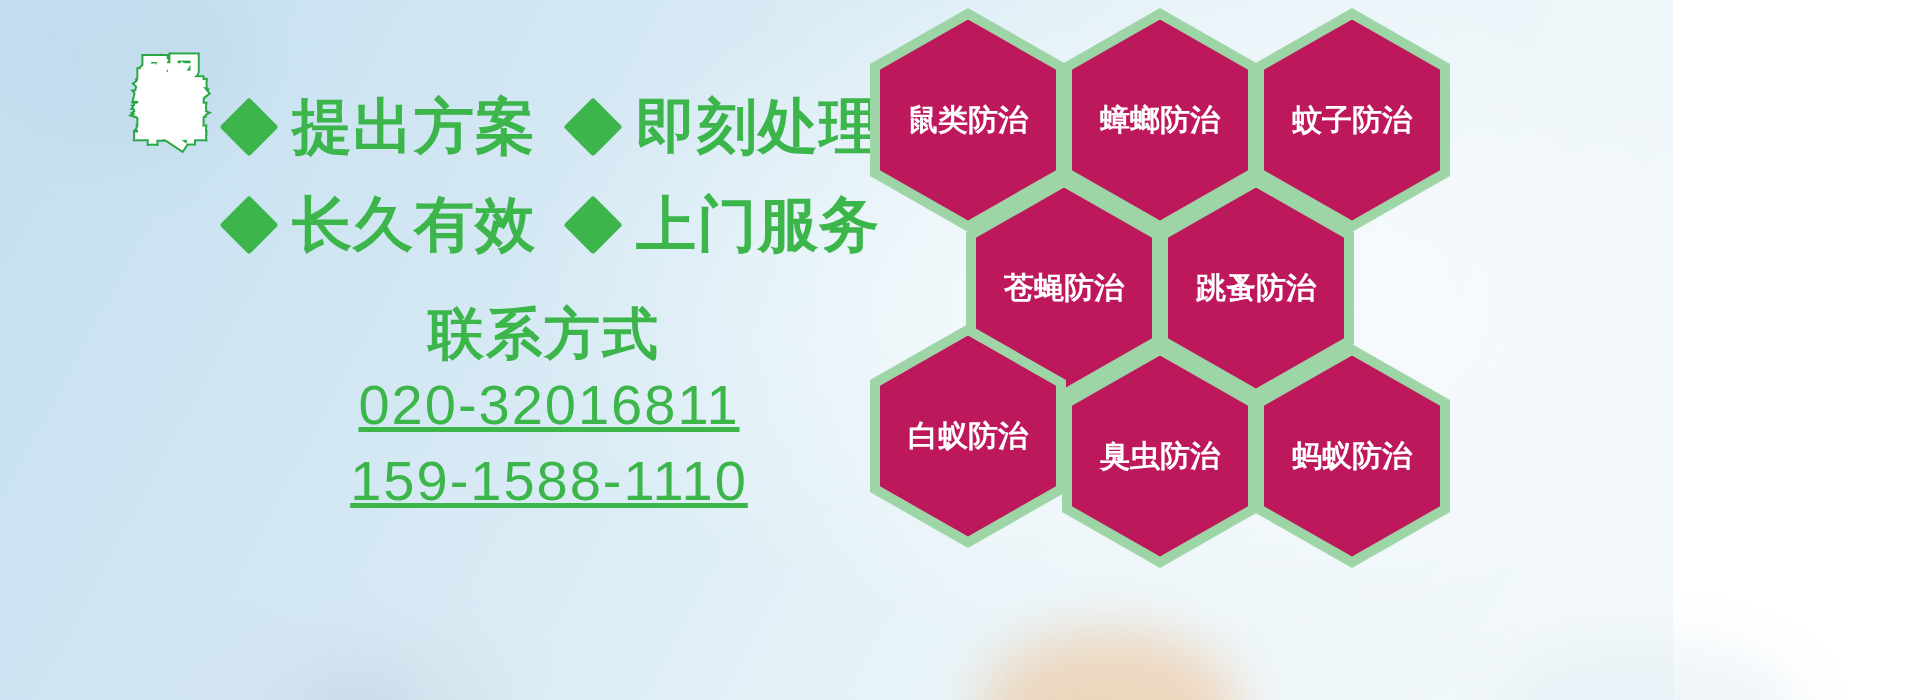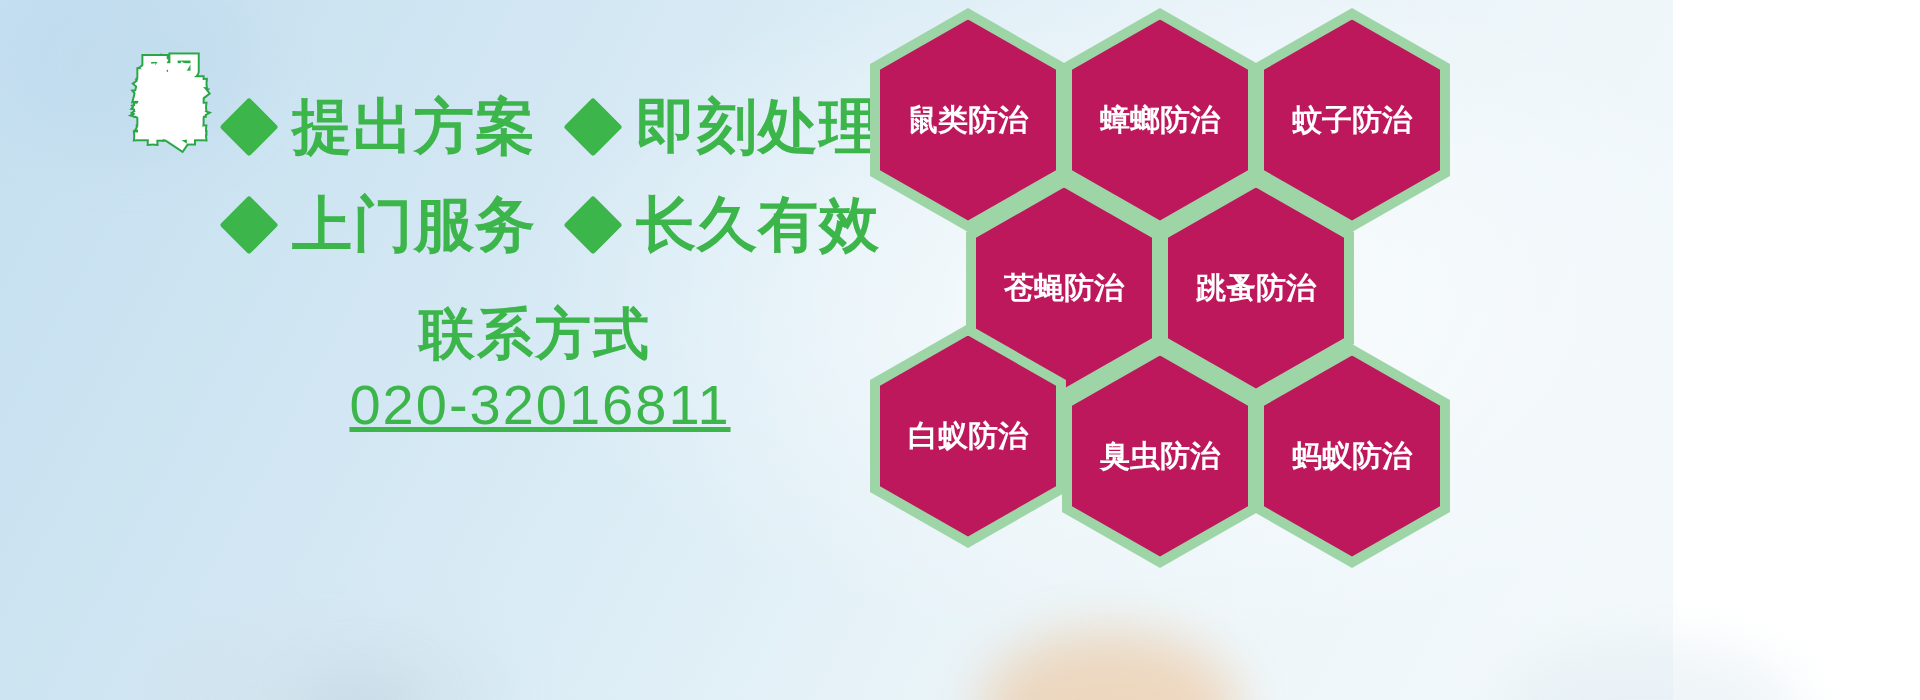--- a/index.html
+++ b/index.html
@@ -48,21 +48,21 @@
     transform:rotate(45deg);
     margin-right:22px;flex:none;
     border-radius:3px;
   }
   .feature-label{
     font-size:60px;font-weight:bold;color:#3cb54a;
     letter-spacing:1px;line-height:1;white-space:nowrap;
   }
 
   
-  #contact{position:absolute;left:220px;top:300px;width:640px;text-align:center;}
+  #contact{position:absolute;left:229px;top:300px;width:640px;text-align:center;}
   #contact-heading{
     font-size:56px;font-weight:bold;color:#3cb54a;
     letter-spacing:2px;line-height:1.2;
     text-align:center;margin-left:-10px;
   }
   .phone{
     font-size:56px;color:#3cb54a;font-weight:normal;
     letter-spacing:2px;line-height:1.35;text-align:center;text-decoration:underline;
   }
 
@@ -121,33 +121,34 @@
       </div>
       <div class="feature-item">
         <span class="diamond"></span>
         <span class="feature-label">即刻处理</span>
       </div>
     </div>
 
     <div class="feature-row">
       <div class="feature-item">
         <span class="diamond"></span>
+        <span class="feature-label">长久有效</span>
+      </div>
+      <div class="feature-item">
+        <span class="diamond"></span>
         <span class="feature-label">上门服务</span>
-      </div>
-      <div class="feature-item">
-        <span class="diamond"></span>
-        <span class="feature-label">长久有效</span>
       </div>
     </div>
 
   </div>
 
   <div id="contact">
     <div id="contact-heading">联系方式</div>
     <div class="phone">020-32016811</div>
+    <div class="phone">159-1588-1110</div>
   </div>
 
   <div id="honeycomb">
 
     <div class="hex r1c1">
       <div class="hex-inner">
         <span class="hex-label">鼠类防治</span>
       </div>
     </div>
 

